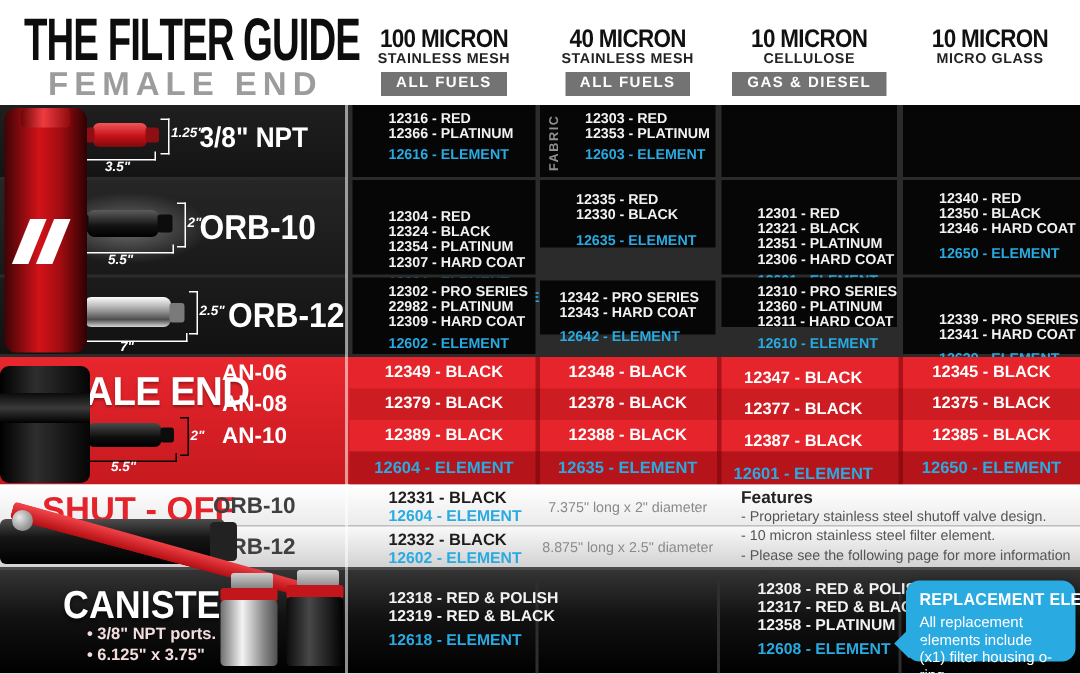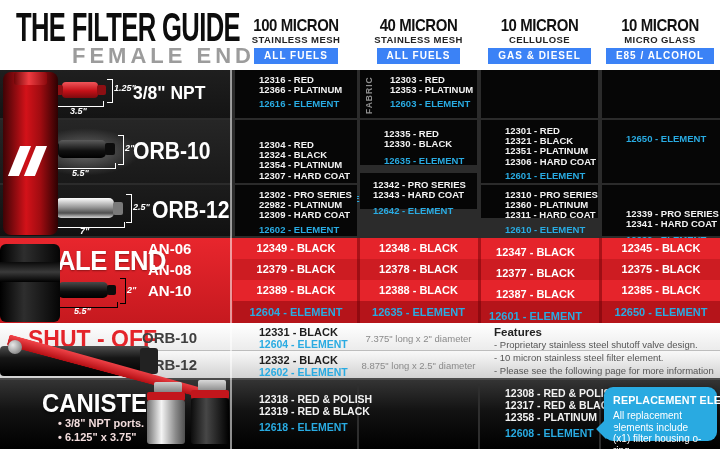--- a/index.html
+++ b/index.html
@@ -7,21 +7,21 @@
           font-family:"Liberation Sans",sans-serif;}
   .abs{position:absolute;}
   
   .title{font-weight:bold;font-size:40px;line-height:42px;color:#0d0d0d;letter-spacing:-1px;
          transform:scaleX(.64);transform-origin:left top;white-space:nowrap;}
   .subtitle{font-weight:bold;font-size:22px;color:#9c9c9c;letter-spacing:4px;text-align:center;}
   .colhead{text-align:center;}
   .colhead .micron{font-weight:bold;font-size:17px;line-height:17px;color:#111;letter-spacing:-.5px;
                    transform:scaleX(.88);transform-origin:center;white-space:nowrap;}
   .colhead .media{font-weight:bold;font-size:9.5px;line-height:11px;color:#222;letter-spacing:.4px;}
-  .colhead .badge{display:inline-block;margin-top:3px;background:#3b82f6;color:#fff;
+  .colhead .badge{display:inline-block;margin-top:3px;background:#737373;color:#fff;
                   font-weight:bold;font-size:10px;line-height:14px;padding:1px 10px;letter-spacing:1px;}
   
   .backing{background:#2b2b2b;}
   .labelbox{left:0;width:231px;color:#fff;}
   .cell{background:#060606;padding:5px 0 0 24px;box-sizing:border-box;
         font-weight:bold;font-size:9.5px;line-height:10.2px;color:#f2f2f2;}
   .part-line{white-space:nowrap;}
   .elements{margin-top:4px;color:#29abe2;}
   .element-line{white-space:nowrap;}
   .rowlabel{font-weight:bold;color:#fff;white-space:nowrap;transform:scaleX(.92);transform-origin:left center;}
@@ -59,41 +59,40 @@
   .repl-tail{width:14px;height:14px;background:#29aae1;transform:rotate(45deg);}
   .photos{pointer-events:none;z-index:6;}
 </style>
 </head>
 <body>
 
 <div class="canvas">
 
   <div class="abs" style="left:0;top:0;width:720px;height:70px;background:#fff;">
     <div class="abs title" style="left:16px;top:6px;">THE FILTER GUIDE</div>
-    <div class="abs subtitle" style="left:31px;top:43px;width:185px;margin-left:40px;">FEMALE END</div>
+    <div class="abs subtitle" style="left:31px;top:43px;width:185px;">FEMALE END</div>
 
     <div class="abs colhead" style="left:235px;top:17px;width:122px;">
       <div class="micron">100 MICRON</div>
       <div class="media">STAINLESS MESH</div>
       <div class="badge">ALL FUELS</div>
     </div>
     <div class="abs colhead" style="left:360px;top:17px;width:117px;">
       <div class="micron">40 MICRON</div>
       <div class="media">STAINLESS MESH</div>
       <div class="badge">ALL FUELS</div>
     </div>
     <div class="abs colhead" style="left:481px;top:17px;width:117px;">
       <div class="micron">10 MICRON</div>
       <div class="media">CELLULOSE</div>
       <div class="badge">GAS &amp; DIESEL</div>
     </div>
     <div class="abs colhead" style="left:600px;top:17px;width:120px;">
       <div class="micron">10 MICRON</div>
       <div class="media">MICRO GLASS</div>
-      <div class="badge">E85 / ALCOHOL</div>
     </div>
   </div>
 
   <div class="abs backing" style="left:0;top:70px;width:720px;height:168px;"></div>
 
   <div class="abs labelbox" style="top:70px;height:48px;background:linear-gradient(180deg,#1f1f1f,#141414);">
     <div class="abs" style="left:62px;top:12px;width:36px;height:16px;border-radius:4px;background:linear-gradient(180deg,#f0565a,#c51118 55%,#7d0a0e);"></div>
     <div class="abs" style="left:54px;top:15px;width:9px;height:10px;background:#8d0f13;border-radius:2px;"></div>
     <div class="abs" style="left:97px;top:15px;width:9px;height:10px;background:#8d0f13;border-radius:2px;"></div>
     <div class="abs dim v" style="left:107px;top:9px;height:22px;"></div>
@@ -149,32 +148,37 @@
   </div>
   <div class="abs cell" style="left:360px;top:120px;width:117px;height:45px;padding-top:9px;">
     <div>
         <div class="part-line">12335 - RED</div>
         <div class="part-line">12330 - BLACK</div>
       </div>
     <div class="elements" style="margin-top:7px;">
         <div class="element-line">12635 - ELEMENT</div>
       </div>
   </div>
-  <div class="abs cell" style="left:481px;top:120px;width:117px;height:63px;padding-top:6px;">
+  <div class="abs cell" style="left:481px;top:120px;width:117px;height:63px;padding-top:18px;">
     <div>
         <div class="part-line">12301 - RED</div>
         <div class="part-line">12321 - BLACK</div>
         <div class="part-line">12351 - PLATINUM</div>
         <div class="part-line">12306 - HARD COAT</div>
       </div>
     <div class="elements">
         <div class="element-line">12601 - ELEMENT</div>
       </div>
   </div>
   <div class="abs cell" style="left:602px;top:120px;width:118px;height:63px;padding-top:8px;">
+    <div>
+        <div class="part-line">12340 - RED</div>
+        <div class="part-line">12350 - BLACK</div>
+        <div class="part-line">12346 - HARD COAT</div>
+      </div>
     <div class="elements" style="margin-top:6px;">
         <div class="element-line">12650 - ELEMENT</div>
       </div>
   </div>
 
   <div class="abs labelbox" style="top:185px;height:51px;background:linear-gradient(180deg,#1c1c1c,#111);">
     <div class="abs" style="left:56px;top:13px;width:58px;height:20px;border-radius:5px;background:linear-gradient(180deg,#fdfdfd,#9a9a9a 45%,#4f4f4f 75%,#d6d6d6);"></div>
     <div class="abs" style="left:47px;top:17px;width:10px;height:13px;background:#7a7a7a;border-radius:2px;"></div>
     <div class="abs" style="left:113px;top:17px;width:10px;height:13px;background:#7a7a7a;border-radius:2px;"></div>
     <div class="abs dim v" style="left:126px;top:9px;height:27px;"></div>
@@ -186,21 +190,21 @@
   <div class="abs cell" style="left:235px;top:185px;width:122px;height:51px;">
     <div>
         <div class="part-line">12302 - PRO SERIES</div>
         <div class="part-line">22982 - PLATINUM</div>
         <div class="part-line">12309 - HARD COAT</div>
       </div>
     <div class="elements">
         <div class="element-line">12602 - ELEMENT</div>
       </div>
   </div>
-  <div class="abs cell" style="left:360px;top:173px;width:117px;height:36px;padding-top:7px;padding-left:13px;">
+  <div class="abs cell" style="left:360px;top:187px;width:117px;height:36px;padding-top:7px;padding-left:13px;">
     <div>
         <div class="part-line">12342 - PRO SERIES</div>
         <div class="part-line">12343 - HARD COAT</div>
       </div>
     <div class="elements" style="margin-top:6px;">
         <div class="element-line">12642 - ELEMENT</div>
       </div>
   </div>
   <div class="abs cell" style="left:481px;top:185px;width:117px;height:33px;">
     <div>

